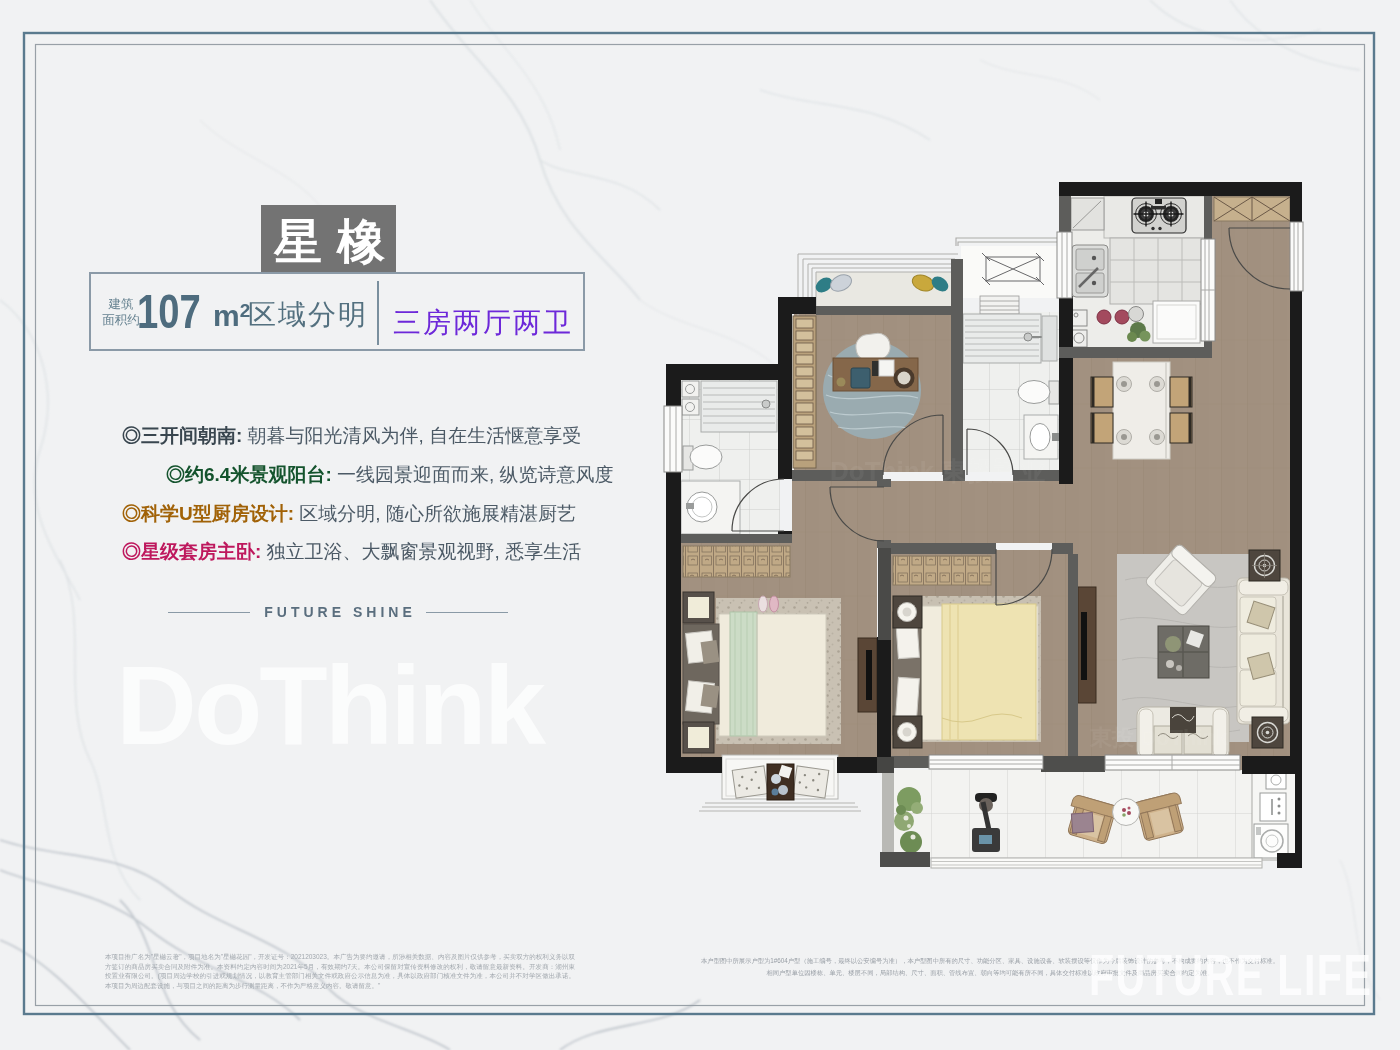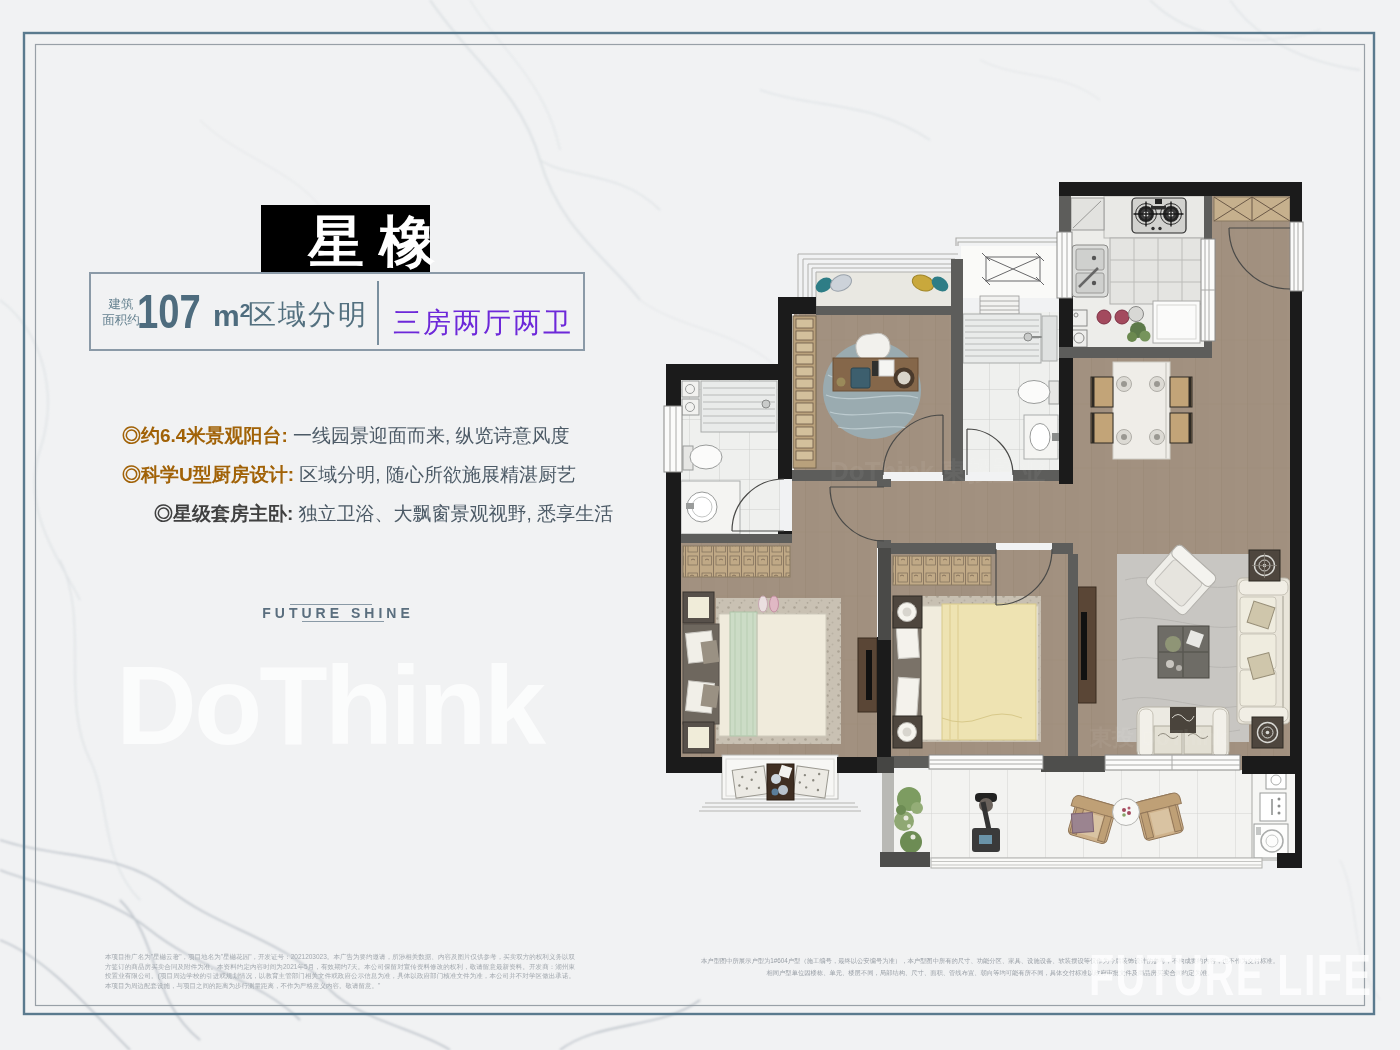--- a/index.html
+++ b/index.html
@@ -41,44 +41,45 @@
     <path d="M200,120 C240,160 300,170 330,220"></path>
     <path d="M1340,860 C1360,900 1350,960 1380,1000"></path>
   </g>
   </g>
 
   <rect x="24" y="33" width="1350" height="981" fill="none" stroke="#5a7a8e" stroke-width="2.4"></rect>
 
   <rect x="35.5" y="44.5" width="1329" height="961" fill="none" stroke="#98a0a7" stroke-width="1.2"></rect>
 </svg>
 
-<div class="abs" style="left:261px;top:205px;width:122px;height:68px;padding-left:47px;background:#000000;
-     color:#fff;font-size:56px;font-weight:bold;text-align:left;line-height:73px;letter-spacing:15px;white-space:nowrap;">星橡</div>
+<div class="abs" style="left:261px;top:205px;width:122px;height:68px;padding-left:13px;background:#737373;
+     color:#fff;font-size:48px;font-weight:bold;text-align:left;line-height:73px;letter-spacing:15px;white-space:nowrap;">星橡</div>
 
 <div class="abs" style="left:89px;top:272px;width:492px;height:75px;border:2px solid #8b9aa7;"></div>
 
 <div class="abs" style="left:99px;top:297px;width:44px;color:#64808f;font-size:12.5px;line-height:15.5px;text-align:center;">建筑<br>面积约</div>
 
 <div class="abs" style="left:137px;top:283px;color:#4e6c7e;font-size:49px;font-weight:bold;transform:scaleX(0.78);transform-origin:left top;">107</div>
 
 <div class="abs" style="left:213px;top:299px;color:#4e6c7e;font-size:30px;font-weight:bold;">m<span style="font-size:19px;vertical-align:9px;">2</span></div>
 
 <div class="abs" style="left:248px;top:296px;color:#53707f;font-size:28px;letter-spacing:2px;">区域分明</div>
 
 <div class="abs" style="left:377px;top:281px;width:2px;height:64px;background:#7a8f9e;"></div>
 
 <div class="abs" style="left:393px;top:304px;color:#6d28d9;font-size:28px;letter-spacing:2px;">三房两厅两卫</div>
 
 <div class="abs" style="left:122px;top:417px;width:470px;font-size:19px;color:#4c5a66;line-height:38.8px;white-space:nowrap;">
-  <div><b style="color:#a16207;">◎约6.4米景观阳台:</b> 一线园景迎面而来, 纵览诗意风度</div>
+  <div><b style="color:#39464f;">◎三开间朝南:</b> 朝暮与阳光清风为伴, 自在生活惬意享受</div>
+  <div><b style="color:#14532d;margin-left:44px;">◎约6.4米景观阳台:</b> 一线园景迎面而来, 纵览诗意风度</div>
   <div><b style="color:#a16207;">◎科学U型厨房设计:</b> 区域分明, 随心所欲施展精湛厨艺</div>
-  <div><b style="color:#404040;margin-left:32px;">◎星级套房主卧:</b> 独立卫浴、大飘窗景观视野, 悉享生活</div>
+  <div><b style="color:#be185d;">◎星级套房主卧:</b> 独立卫浴、大飘窗景观视野, 悉享生活</div>
 </div>
 
-<div class="abs" style="left:160px;top:604px;width:356px;display:flex;align-items:center;justify-content:center;color:#5a6e7e;font-size:14px;letter-spacing:4px;font-weight:bold;white-space:nowrap;flex-direction:column;">
+<div class="abs" style="left:160px;top:604px;width:356px;display:flex;align-items:center;justify-content:center;color:#5a6e7e;font-size:14px;letter-spacing:4px;font-weight:bold;white-space:nowrap;">
   <span style="display:inline-block;width:82px;height:1px;background:#8a9aa6;margin-right:14px;"></span>
     <span>FUTURE SHINE</span>
     <span style="display:inline-block;width:82px;height:1px;background:#8a9aa6;margin-left:10px;"></span>
 </div>
 
 <div class="abs" style="left:116px;top:641px;color:#ffffff;opacity:0.72;font-size:112px;font-weight:bold;letter-spacing:-3px;">DoThink</div>
 
 <div class="abs" style="left:105px;top:952px;width:470px;font-size:6.5px;line-height:9.6px;color:#a2a8ae;text-align:justify;">本项目推广名为"星樾云著"，项目地名为"星樾花园"，开发证号：2021203023。本广告为要约邀请，所涉相关数据、内容及图片仅供参考，买卖双方的权利义务以双方签订的商品房买卖合同及附件为准。本资料约定内容时间为2021年5月，有效期约7天。本公司保留对宣传资料修改的权利，敬请留意最新资料。开发商：湖州東投置业有限公司。(项目周边学校的引进或规划情况，以教育主管部门相关文件或政府公示信息为准，具体以政府部门核准文件为准，本公司并不对学区做出承诺。本项目为周边配套设施，与项目之间的距离为步行测量距离，不作为严格意义内容。敬请留意。"</div>
 
 <div class="abs" style="left:690px;top:955px;width:600px;font-size:6.3px;line-height:11.7px;color:#989ea5;text-align:center;">本户型图中所展示户型为1#604户型（施工编号，最终以公安编号为准），本户型图中所有的尺寸、功能分区、家具、设施设备、软装摆设等仅作为今后装饰设计的参考，不构成要约内容，也不作为交付标准。<br>相同户型单位因楼栋、单元、楼层不同，局部结构、尺寸、面积、管线布置、朝向等均可能有所不同，具体交付标准以政府审批文件及商品房买卖合同约定为准。</div>

